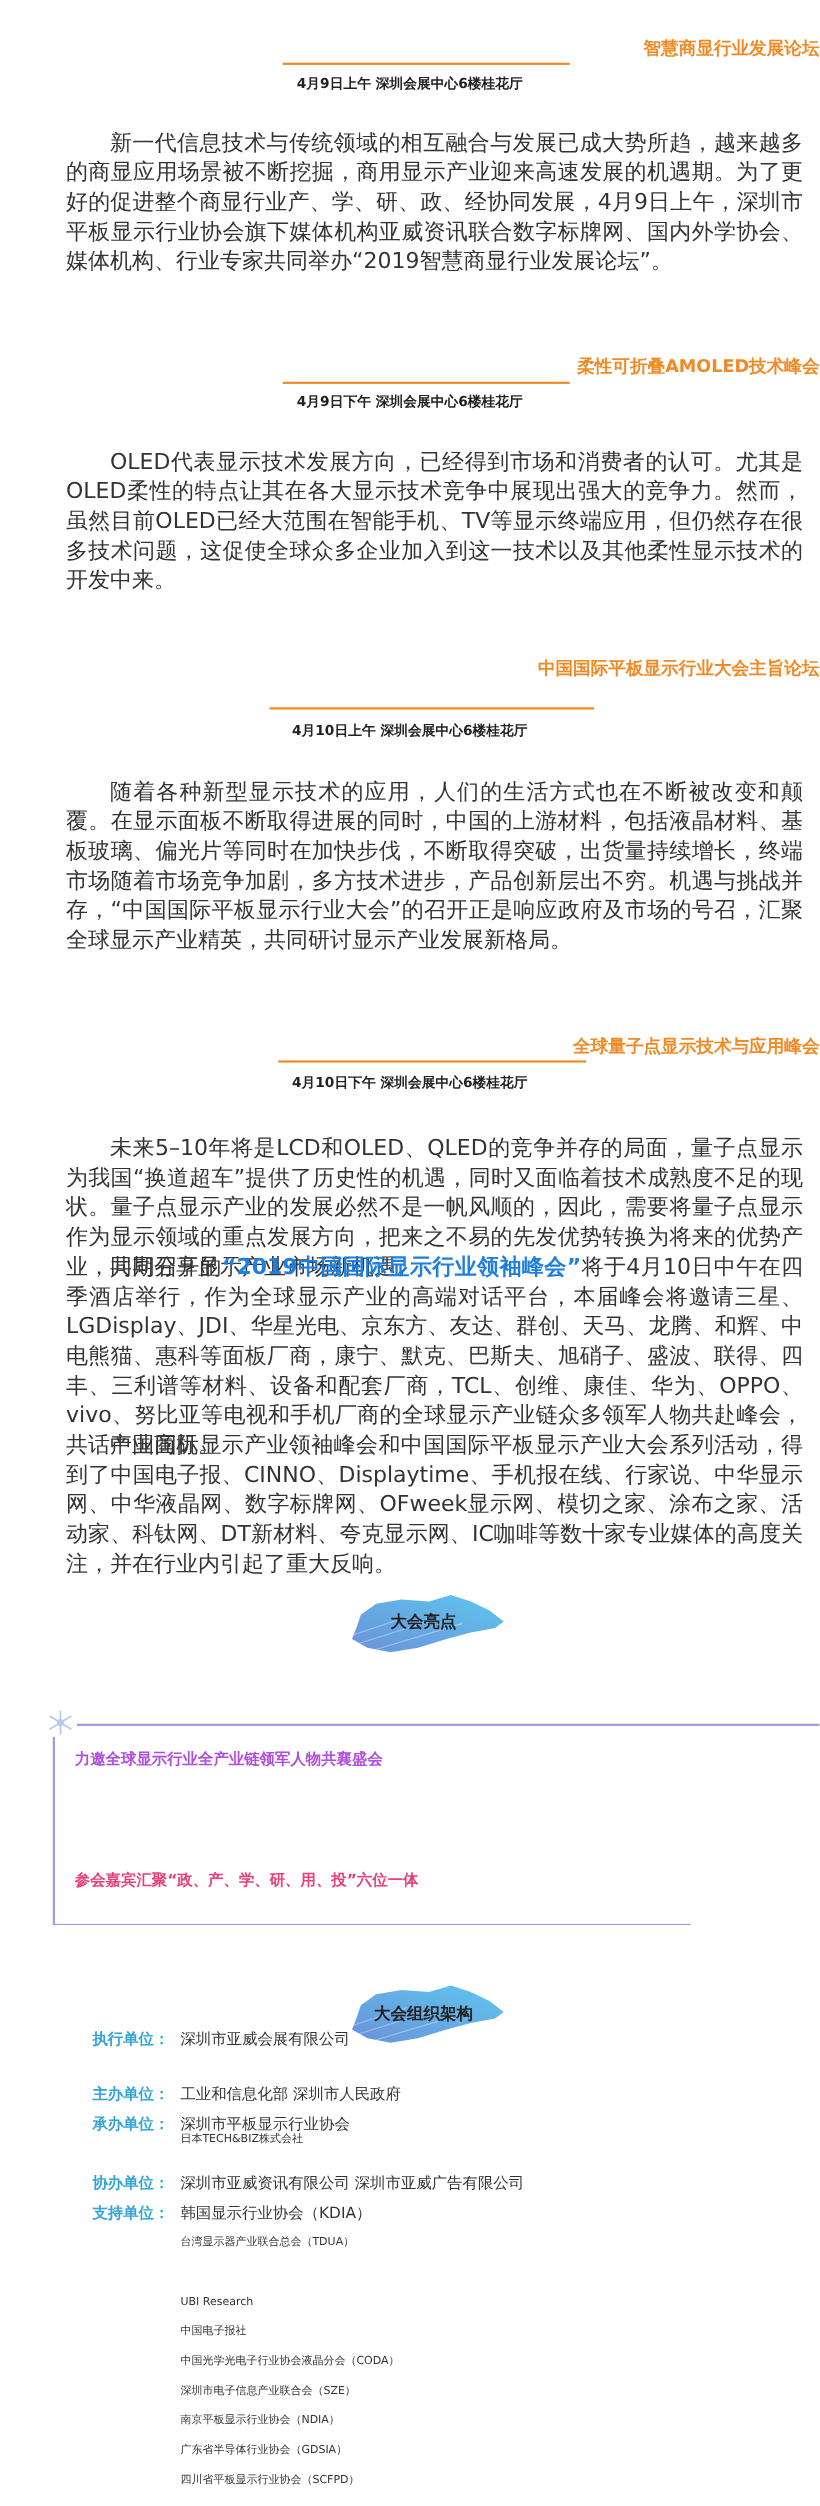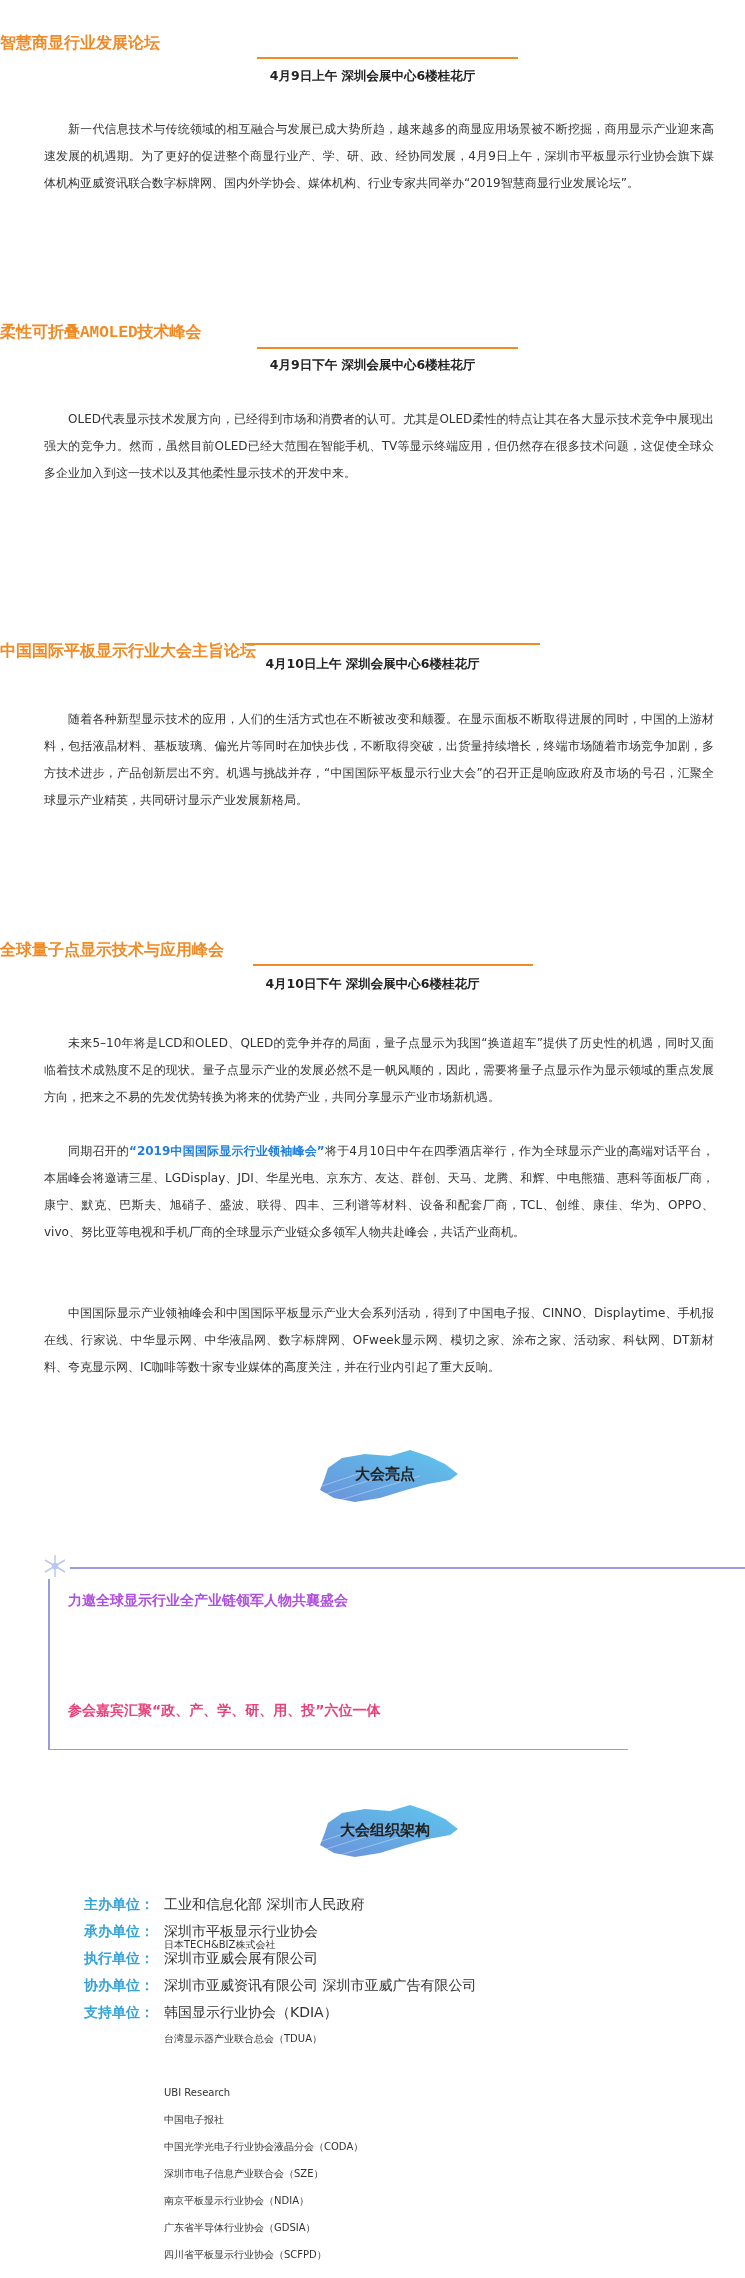--- a/index.html
+++ b/index.html
@@ -1,31 +1,31 @@
 <!DOCTYPE html>
 <html><head>
 <meta charset="utf-8">
 <style>
   * { margin: 0; padding: 0; box-sizing: border-box; }
   html, body { width: 745px; height: 2278px; background: #ffffff; overflow: hidden; }
   body { font-family: "DejaVu Sans", "Liberation Sans", sans-serif; color: #333333; position: relative; }
   .sec-title {
-    position: absolute; left: 0; width: 745px; text-align: left;
-    color: #f08a24; font-weight: bold; font-size: 16px; line-height: 20px; font-family: Liberation Mono, monospace;
+    position: absolute; left: 0; width: 745px; text-align: right;
+    color: #f08a24; font-weight: bold; font-size: 16px; line-height: 20px;
   }
   .sec-rule {
     position: absolute; height: 1.5px; background: #f08a24;
   }
   .sec-date {
     position: absolute; left: 0; width: 745px; text-align: center;
     color: #222222; font-weight: bold; font-size: 12.5px; line-height: 18px;
   }
   .para {
-    position: absolute; left: 44px; width: 670px;
-    font-size: 12px; line-height: 27px; color: #333333;
+    position: absolute; left: 60px; width: 670px;
+    font-size: 20px; line-height: 27px; color: #333333;
     text-indent: 2em; text-align: justify;
   }
   .hl { color: #1f7fe0; font-weight: bold; }
 
   .brush {
     position: absolute; width: 150px; height: 70px;
   }
   .brush svg { position: absolute; left: 0; top: 0; }
   .brush-label {
     position: absolute; left: 0; width: 150px; text-align: center;
@@ -56,21 +56,21 @@
 <div class="sec-title" style="top:34px;">智慧商显行业发展论坛</div>
 <div class="sec-rule" style="left:257px;width:261px;top:57px;"></div>
 <div class="sec-date" style="top:67px;">4月9日上午 深圳会展中心6楼桂花厅</div>
 <p class="para" style="top:116px;">新一代信息技术与传统领域的相互融合与发展已成大势所趋，越来越多的商显应用场景被不断挖掘，商用显示产业迎来高速发展的机遇期。为了更好的促进整个商显行业产、学、研、政、经协同发展，4月9日上午，深圳市平板显示行业协会旗下媒体机构亚威资讯联合数字标牌网、国内外学协会、媒体机构、行业专家共同举办“2019智慧商显行业发展论坛”。</p>
 
 <div class="sec-title" style="top:323px;">柔性可折叠AMOLED技术峰会</div>
 <div class="sec-rule" style="left:257px;width:261px;top:347px;"></div>
 <div class="sec-date" style="top:356px;">4月9日下午 深圳会展中心6楼桂花厅</div>
 <p class="para" style="top:406px;">OLED代表显示技术发展方向，已经得到市场和消费者的认可。尤其是OLED柔性的特点让其在各大显示技术竞争中展现出强大的竞争力。然而，虽然目前OLED已经大范围在智能手机、TV等显示终端应用，但仍然存在很多技术问题，这促使全球众多企业加入到这一技术以及其他柔性显示技术的开发中来。</p>
 
-<div class="sec-title" style="top:642px;">中国国际平板显示行业大会主旨论坛</div>
+<div class="sec-title" style="top:598px;">中国国际平板显示行业大会主旨论坛</div>
 <div class="sec-rule" style="left:245px;width:295px;top:643px;"></div>
 <div class="sec-date" style="top:655px;">4月10日上午 深圳会展中心6楼桂花厅</div>
 <p class="para" style="top:706px;">随着各种新型显示技术的应用，人们的生活方式也在不断被改变和颠覆。在显示面板不断取得进展的同时，中国的上游材料，包括液晶材料、基板玻璃、偏光片等同时在加快步伐，不断取得突破，出货量持续增长，终端市场随着市场竞争加剧，多方技术进步，产品创新层出不穷。机遇与挑战并存，“中国国际平板显示行业大会”的召开正是响应政府及市场的号召，汇聚全球显示产业精英，共同研讨显示产业发展新格局。</p>
 
 <div class="sec-title" style="top:941px;">全球量子点显示技术与应用峰会</div>
 <div class="sec-rule" style="left:253px;width:280px;top:964px;"></div>
 <div class="sec-date" style="top:975px;">4月10日下午 深圳会展中心6楼桂花厅</div>
 <p class="para" style="top:1030px;">未来5–10年将是LCD和OLED、QLED的竞争并存的局面，量子点显示为我国“换道超车”提供了历史性的机遇，同时又面临着技术成熟度不足的现状。量子点显示产业的发展必然不是一帆风顺的，因此，需要将量子点显示作为显示领域的重点发展方向，把来之不易的先发优势转换为将来的优势产业，共同分享显示产业市场新机遇。</p>
 <p class="para" style="top:1138px;"><span>同期召开的</span><span class="hl">“2019中国国际显示行业领袖峰会”</span><span>将于4月10日中午在四季酒店举行，作为全球显示产业的高端对话平台，本届峰会将邀请三星、LGDisplay、JDI、华星光电、京东方、友达、群创、天马、龙腾、和辉、中电熊猫、惠科等面板厂商，康宁、默克、巴斯夫、旭硝子、盛波、联得、四丰、三利谱等材料、设备和配套厂商，TCL、创维、康佳、华为、OPPO、vivo、努比亚等电视和手机厂商的全球显示产业链众多领军人物共赴峰会，共话产业商机。</span></p>
 <p class="para" style="top:1300px;">中国国际显示产业领袖峰会和中国国际平板显示产业大会系列活动，得到了中国电子报、CINNO、Displaytime、手机报在线、行家说、中华显示网、中华液晶网、数字标牌网、OFweek显示网、模切之家、涂布之家、活动家、科钛网、DT新材料、夸克显示网、IC咖啡等数十家专业媒体的高度关注，并在行业内引起了重大反响。</p>
@@ -128,21 +128,21 @@
   </svg>
   <div class="brush-label" style="top:25px;">大会组织架构</div>
 </div>
 
 <div class="org-row" style="top:1894px;">
   <span class="org-label">主办单位：</span><span class="org-value">工业和信息化部   深圳市人民政府</span>
 </div>
 <div class="org-row" style="top:1921px;">
   <span class="org-label">承办单位：</span><span class="org-value">深圳市平板显示行业协会</span>
 </div>
-<div class="org-row" style="top:1948px;">
+<div class="org-row" style="top:1844px;">
   <span class="org-label">执行单位：</span><span class="org-value">深圳市亚威会展有限公司</span>
 </div>
 <div class="org-row" style="top:1975px;">
   <span class="org-label">协办单位：</span><span class="org-value">深圳市亚威资讯有限公司   深圳市亚威广告有限公司</span>
 </div>
 <div class="org-row" style="top:2002px;">
   <span class="org-label">支持单位：</span><span class="org-value">韩国显示行业协会（KDIA）</span>
 </div>
 
 <div class="org-sub" style="top:2029px;">台湾显示器产业联合总会（TDUA）</div>

